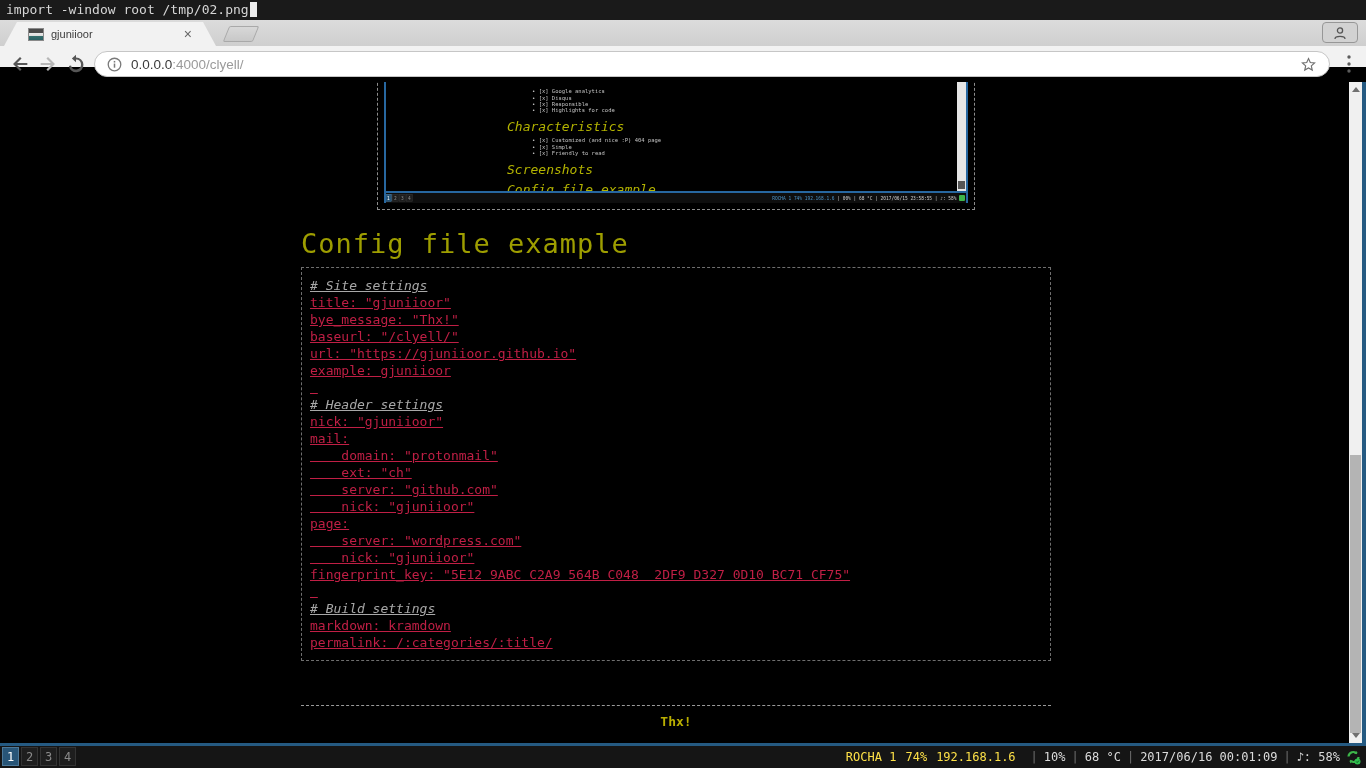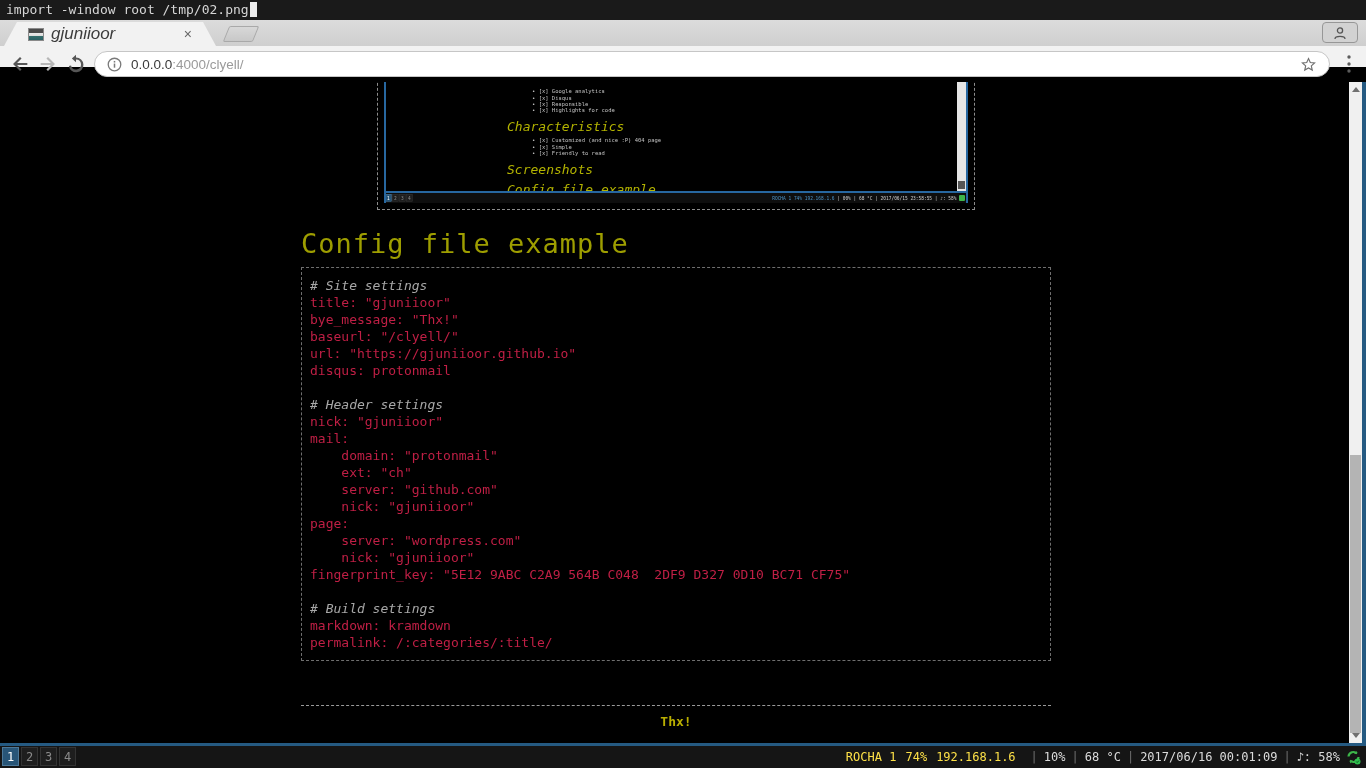--- a/index.html
+++ b/index.html
@@ -15,22 +15,22 @@
 
   
   #browser { position:absolute; left:0; top:20px; width:1366px; height:726px; }
   #tab-bar { position:absolute; left:0; top:0; width:100%; height:26px;
     background:linear-gradient(#dcdcdc,#cfcfcf); }
   #active-tab { position:absolute; left:4px; top:2px; width:212px; height:24px;
     background:#f2f2f2; clip-path:polygon(13px 0, calc(100% - 13px) 0, 100% 100%, 0 100%);
     display:flex; align-items:center; padding:0 24px 0 24px; }
   #tab-favicon { width:16px; height:13px; border:1px solid #8a8a8a; flex:0 0 auto;
     background:linear-gradient(#4a4a4a 0%, #4a4a4a 38%, #e8e8e8 40%, #dcdcdc 62%, #35706e 64%, #2c5f63 100%); }
-  #tab-title { margin-left:7px; font-size:17px; color:#3c3c3c; white-space:nowrap;
-    overflow:hidden; flex:1 1 auto;font-style:italic; }
+  #tab-title { margin-left:7px; font-size:11px; color:#3c3c3c; white-space:nowrap;
+    overflow:hidden; flex:1 1 auto; }
   #tab-close { flex:0 0 auto; font-size:14px; line-height:14px; color:#666; margin-left:6px; }
   #new-tab-button { position:absolute; left:226px; top:6px; width:30px; height:16px;
     background:linear-gradient(#d8d8d8,#c8c8c8); border:1px solid #a9a9a9;
     transform:skewX(-22deg); border-radius:2px; }
   #profile-button { position:absolute; right:8px; top:2px; width:36px; height:21px;
     border:1px solid #979797; border-radius:4px; background:#d2d2d2;
     display:flex; align-items:center; justify-content:center; }
 
   #toolbar { position:absolute; left:0; top:26px; width:100%; height:21px; background:#f2f2f2; }
   .nav-icon { position:absolute; top:7px; width:22px; height:22px; }
@@ -91,21 +91,21 @@
   #mini-status-right .blue { color:#4d94c9; }
   #mini-status-right .white { color:#cfcfcf; }
   #mini-green-icon { position:absolute; right:3px; bottom:2px; width:6px; height:6px;
     background:#3db54a; border-radius:1px; }
 
   
   #page-heading { position:absolute; left:301px; top:146px; font:27px "DejaVu Sans Mono", monospace;
     color:#9e9e00; letter-spacing:1px; }
   #code-block { position:absolute; left:301px; top:185px; width:750px;
     border:1px dashed #6f6f6f; padding:9px 8px; background:#000; }
-  .code-line { font:13px/17px "DejaVu Sans Mono", monospace; white-space:pre; color:#c01f45; }
+  .code-line { font:13px/17px "DejaVu Sans Mono", monospace; white-space:pre; color:#c01f45;text-decoration:underline; }
   .code-line.comment { color:#a8a8a8; font-style:italic; }
   .code-line.blank { min-height:17px; }
   #footer-divider { position:absolute; left:301px; top:623px; width:750px; height:0;
     border-top:1px dashed #9a9a9a; }
   #footer-message { position:absolute; left:301px; top:632px; width:750px; text-align:center;
     font:bold 13px "DejaVu Sans Mono", monospace; color:#b9ae00; }
 
   
   #status-bar { position:absolute; left:0; top:746px; width:1366px; height:22px; background:#151515; }
   #workspaces { position:absolute; left:2px; top:1px; display:flex; }
@@ -207,21 +207,21 @@
       </div>
     </div>
 
     <h1 id="page-heading">Config file example</h1>
     <div id="code-block">
         <div class="code-line comment"># Site settings</div>
         <div class="code-line code">title: "gjuniioor"</div>
         <div class="code-line code">bye_message: "Thx!"</div>
         <div class="code-line code">baseurl: "/clyell/"</div>
         <div class="code-line code">url: "https://gjuniioor.github.io"</div>
-        <div class="code-line code">disqus: protonmail</div>
+        <div class="code-line code">example: gjuniioor</div>
         <div class="code-line blank">&nbsp;</div>
         <div class="code-line comment"># Header settings</div>
         <div class="code-line code">nick: "gjuniioor"</div>
         <div class="code-line code">mail:</div>
         <div class="code-line code">    domain: "protonmail"</div>
         <div class="code-line code">    ext: "ch"</div>
         <div class="code-line code">    server: "github.com"</div>
         <div class="code-line code">    nick: "gjuniioor"</div>
         <div class="code-line code">page:</div>
         <div class="code-line code">    server: "wordpress.com"</div>

